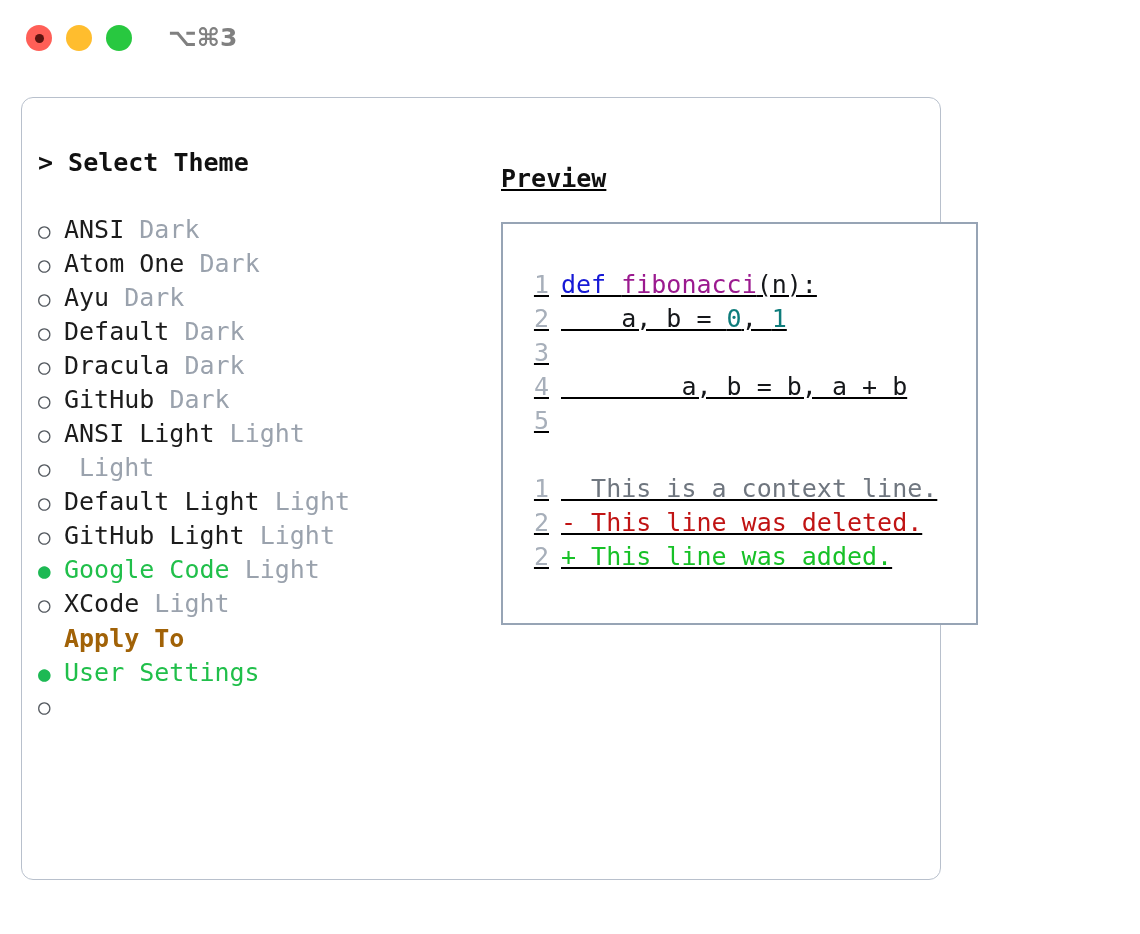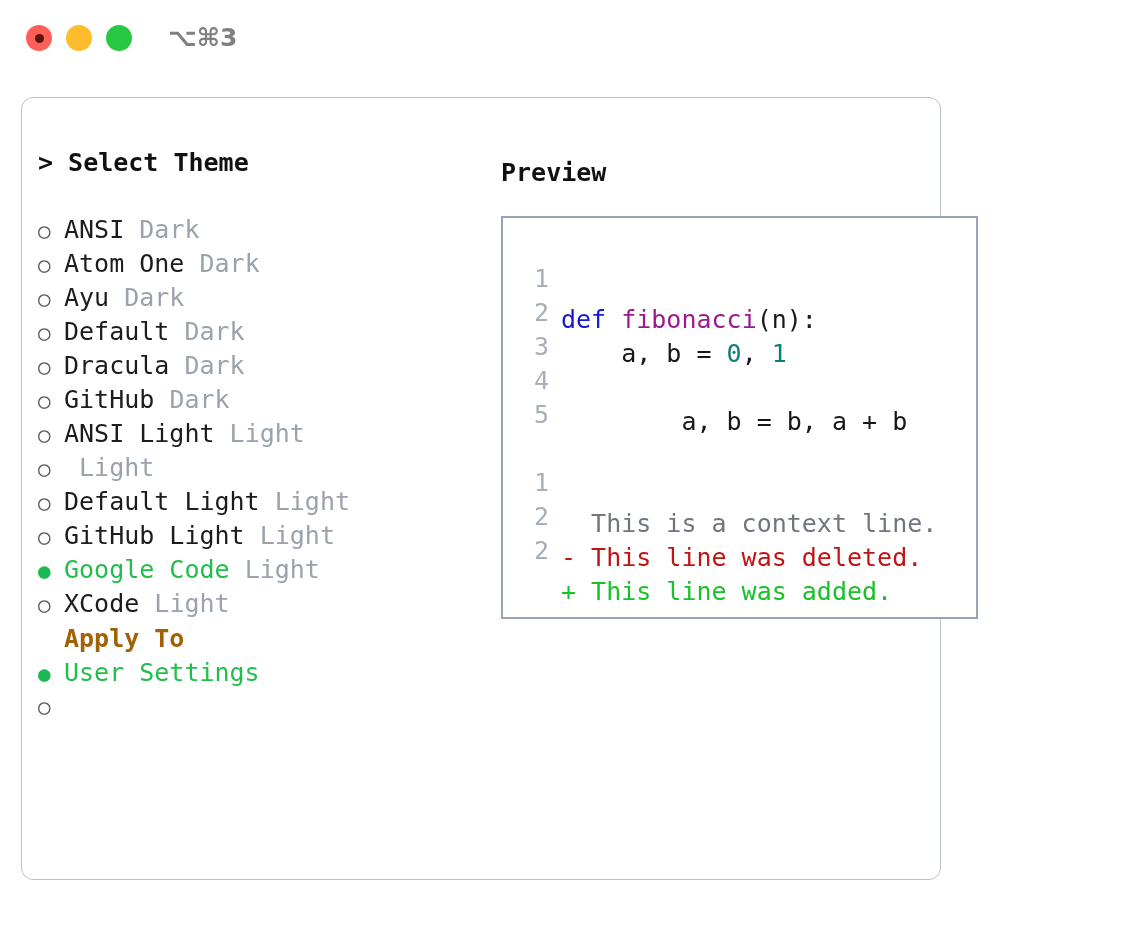--- a/index.html
+++ b/index.html
@@ -141,22 +141,23 @@
     line-height: 34px;
     color: #a3abb6;
     width: 420px;
     white-space: normal;
   }
 
   
   .right-col {
     position: absolute;
     left: 479px;
-    top: 58px;
+    top: 64px;
     width: 490px;
+    text-decoration: underline;
   }
   .preview-title {
     font-size: 25px;
     font-weight: bold;
     color: #111111;
     line-height: 34px;
     margin-bottom: 26px;
   }
   .preview-box {
     width: 477px;
@@ -173,21 +174,21 @@
     height: 34px;
     white-space: pre;
   }
   .lineno {
     width: 28px;
     flex: 0 0 28px;
     text-align: right;
     color: #a7afba;
     margin-right: 12px;
   }
-  .code-text { white-space: pre; margin-top: 41px; }
+  .code-text { white-space: pre; }
 
   .tok-kw  { color: #1619d6; }
   .tok-fn  { color: #9b1a8f; }
   .tok-num { color: #0e7c7b; }
   .tok-txt { color: #15171a; }
 
   .diff-gap { height: 34px; }
   .diff-ctx { color: #6f767f; }
   .diff-del { color: #c01313; }
   .diff-add { color: #17c127; }

